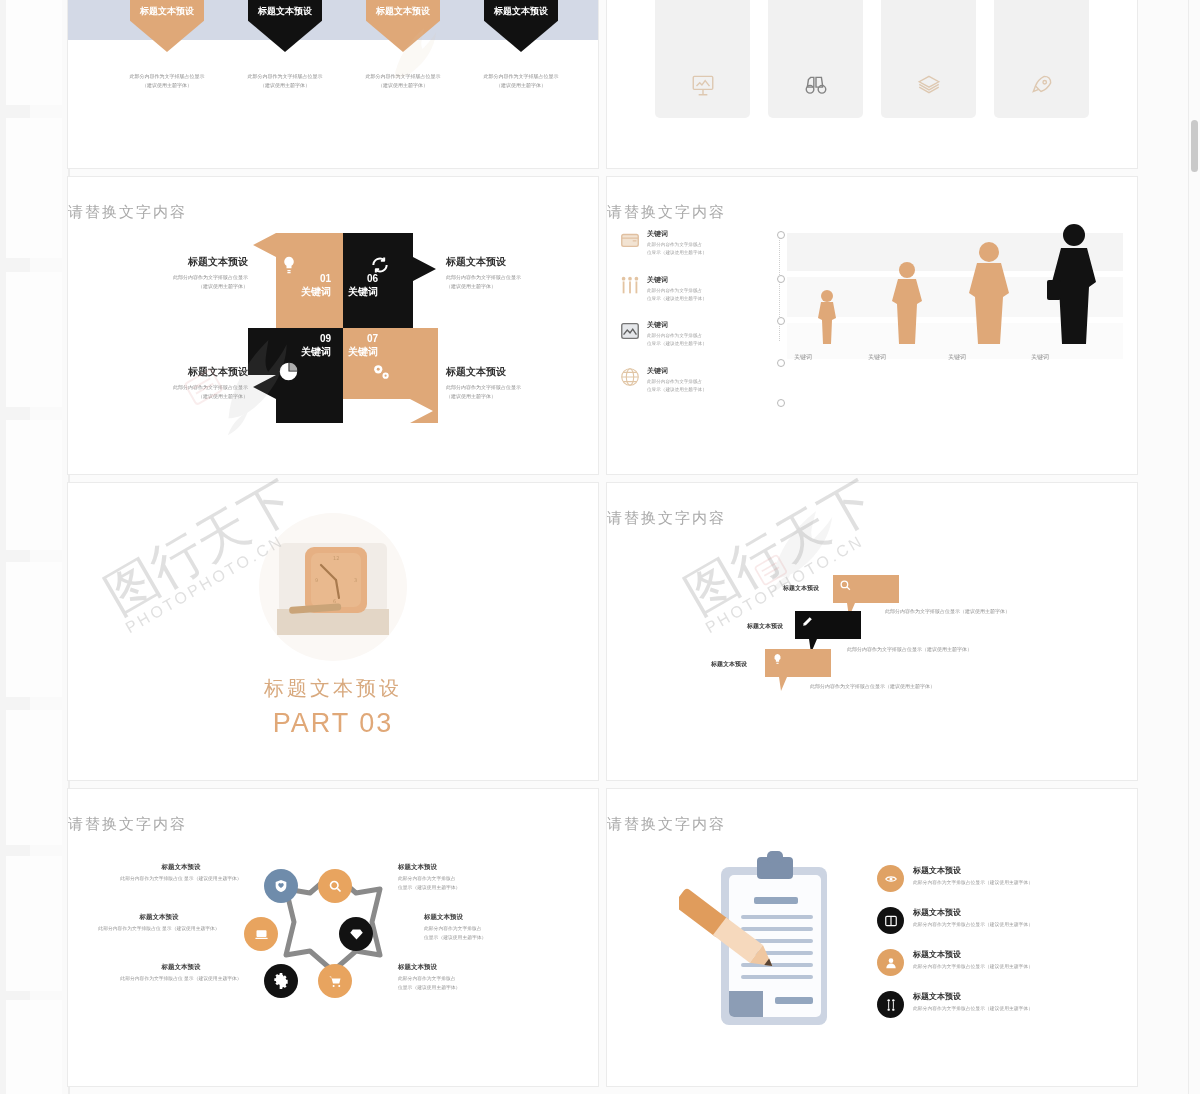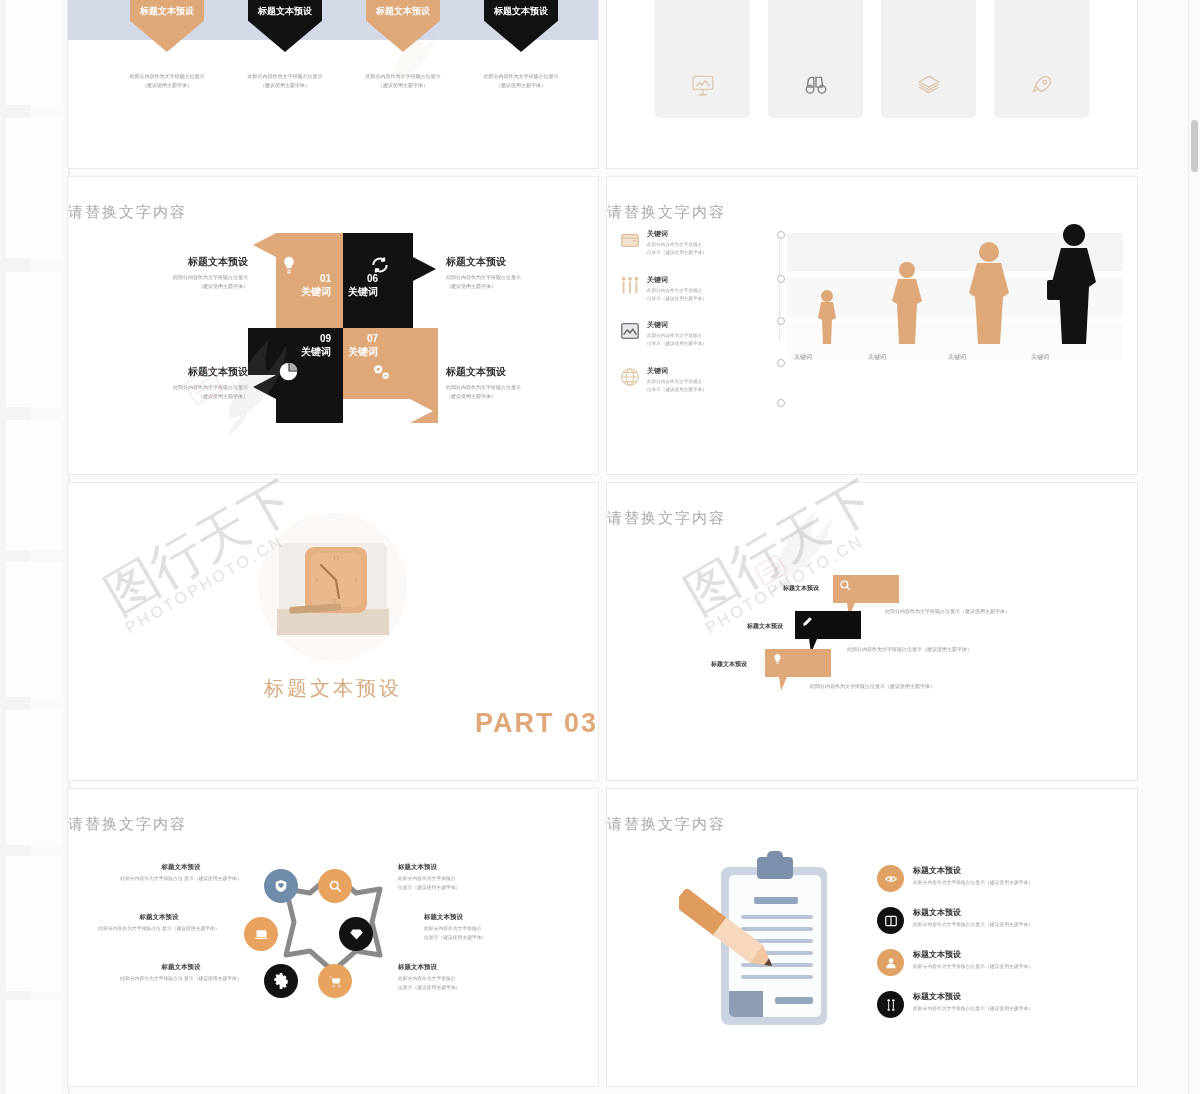--- a/index.html
+++ b/index.html
@@ -70,22 +70,22 @@
   .gridband { position:absolute; left:180px; height:1px; background:#e9e9e9; }
   .chartwrap { position:absolute; left:180px; top:56px; width:336px; height:115px; }
   .silh { position:absolute; bottom:0; }
   .xlab { position:absolute; top:176px; font-size:6px; color:#8a8a8a; text-align:center; width:60px; }
 
   
   .clockimg { position:absolute; left:50%; top:30px; transform:translateX(-50%);
               width:148px; height:148px; border-radius:50%; overflow:hidden; }
   .sect-cn { position:absolute; left:0; right:0; top:192px; text-align:center;
              color:#d8a97e; font-size:20px; letter-spacing:3px; }
-  .sect-en { position:absolute; left:0; right:0; top:225px; text-align:right;
-             color:#e0a878; font-size:27px; letter-spacing:2px;font-weight:bold; }
+  .sect-en { position:absolute; left:0; right:0; top:225px; text-align:center;
+             color:#e0a878; font-size:27px; letter-spacing:2px; }
 
   
   .bub { position:absolute; width:66px; height:42px; }
   .bub svg{display:block;}
   .blab { position:absolute; font-size:6px; color:#3a3a3a; font-weight:bold; white-space:nowrap;}
   .bdesc{ position:absolute; font-size:5px; color:#8e8e8e; white-space:nowrap;}
 
   
   .cstar { position:absolute; left:50%; top:78px; transform:translateX(-50%); }
   .cir { position:absolute; width:34px; height:34px; border-radius:50%;

